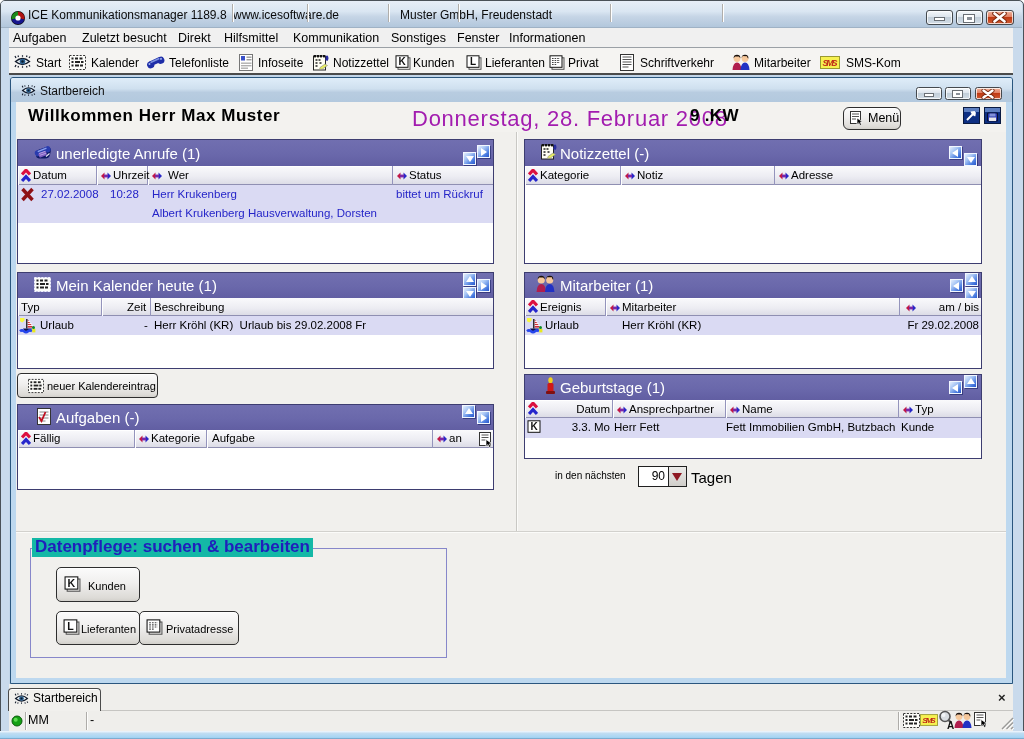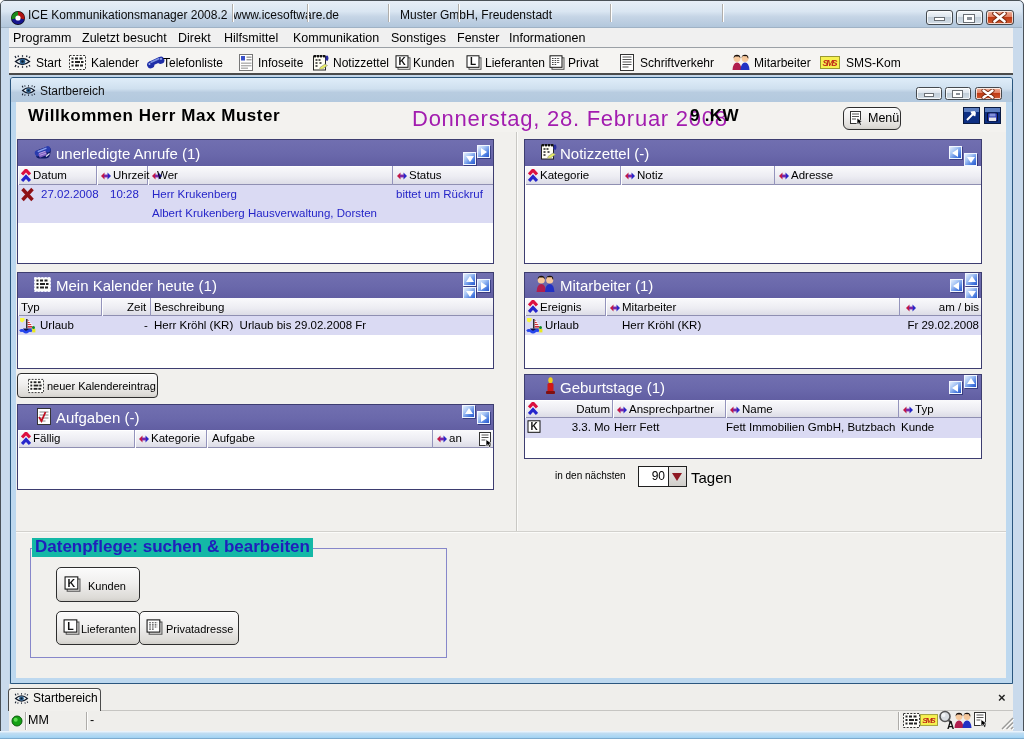--- a/index.html
+++ b/index.html
@@ -62,35 +62,35 @@
 <div id="statusband"></div>
 <div id="bwrap"></div>
 
 <svg class="a" style="left:10px;top:10px" width="16" height="16" viewBox="0 0 16 16">
 <circle cx="8" cy="8" r="7" fill="#0a0a0a"></circle>
 <path d="M8 8 L8 1.4 A6.6 6.6 0 0 1 14.3 9.5 Z" fill="#b01313"></path>
 <path d="M8 8 L1.7 9.5 A6.6 6.6 0 0 1 8 1.4 Z" fill="#1a8a1a"></path>
 <path d="M8 8 L14.3 9.5 A6.6 6.6 0 0 1 1.7 9.5 Z" fill="#16168e"></path>
 <circle cx="8" cy="8" r="2.6" fill="#fff"></circle>
 </svg>
-<div class="t" style="left:28px;top:9px;font-size:12px;color:#0a0a0a">ICE Kommunikationsmanager 2008.2</div>
+<div class="t" style="left:28px;top:9px;font-size:12px;color:#0a0a0a">ICE Kommunikationsmanager 1189.8</div>
 <div class="t" style="left:233px;top:9px;font-size:12px;color:#0a0a0a">www.icesoftware.de</div>
 <div class="t" style="left:400px;top:9px;font-size:12px;color:#0a0a0a">Muster GmbH, Freudenstadt</div>
 <div class="wbtn" style="left:926px;width:27px"></div>
 <div class="a" style="left:934px;top:17px;width:11px;height:4px;background:#fff;border:1px solid #6a6f75"></div>
 <div class="wbtn" style="left:956px;width:27px"></div>
 <div class="a" style="left:963px;top:14px;width:12px;height:9px;background:#fff;border:1px solid #6a6f75"></div>
 <div class="a" style="left:966.5px;top:17px;width:5px;height:3px;background:#8a9098"></div>
 <div class="wbtn red" style="left:986px;width:28px"></div>
 <svg class="a" style="left:992px;top:12px" width="15" height="11" viewBox="0 0 15 11">
     <path d="M2.5 1.5 L12.5 9.5 M12.5 1.5 L2.5 9.5" stroke="#7d2a10" stroke-width="4.6" stroke-linecap="round"></path>
     <path d="M2.5 1.5 L12.5 9.5 M12.5 1.5 L2.5 9.5" stroke="#fff" stroke-width="2.6" stroke-linecap="round"></path>
   </svg>
 
-<div class="mi" style="left:13px">Programm</div>
+<div class="mi" style="left:13px">Aufgaben</div>
 <div class="mi" style="left:82px">Zuletzt besucht</div>
 <div class="mi" style="left:178px">Direkt</div>
 <div class="mi" style="left:224px">Hilfsmittel</div>
 <div class="mi" style="left:293px">Kommunikation</div>
 <div class="mi" style="left:391px">Sonstiges</div>
 <div class="mi" style="left:457px">Fenster</div>
 <div class="mi" style="left:509px">Informationen</div>
 
 <svg class="a" style="left:14px;top:55px" width="17" height="13" viewBox="0 0 17 13">
 <path d="M2 3 L1 1 M4.5 2 L4 0.5 M8.5 1.8 L8.5 0.2 M12.5 2 L13 0.5 M15 3 L16 1.5 M2 10 L1 12 M4.5 11 L4 12.5 M8.5 11.2 L8.5 12.8 M12.5 11 L13 12.5 M15 10 L16 11.5" stroke="#141c2c" stroke-width="1.2"></path>
@@ -115,21 +115,21 @@
 <svg class="a" style="left:146px;top:54px" width="19" height="16" viewBox="0 0 19 16">
 <g transform="rotate(-24 9.5 8)">
       <circle cx="4" cy="8.6" r="3.6" fill="#1f2ea8"></circle>
       <circle cx="15" cy="8.6" r="3.6" fill="#1f2ea8"></circle>
       <rect x="3" y="5" width="13" height="5" rx="2.4" fill="#1f2ea8"></rect>
       <rect x="4.6" y="5.6" width="10" height="1.6" rx="0.8" fill="#7c92e0"></rect>
       <circle cx="3.2" cy="7.4" r="1" fill="#9cb0ec"></circle>
       <circle cx="15.8" cy="7.4" r="1" fill="#9cb0ec"></circle>
     </g>
 </svg>
-<div class="tlabel" style="left:163px">Telefonliste</div>
+<div class="tlabel" style="left:169px">Telefonliste</div>
 <div class="tsep" style="left:232px"></div>
 <svg class="a" style="left:239px;top:54px" width="14" height="17" viewBox="0 0 14 17">
 <rect x="0.5" y="0.5" width="13" height="16" fill="#fff" stroke="#777"></rect>
 <rect x="2" y="2" width="4" height="4.5" fill="#3a50c8"></rect>
 <rect x="7.5" y="2.5" width="5" height="1.4" fill="#999"></rect>
     <rect x="7.5" y="5" width="5" height="1.4" fill="#999"></rect>
 <rect x="2" y="8.5" width="10.5" height="1.4" fill="#b0b0b0"></rect>
     <rect x="2" y="11" width="10.5" height="1.4" fill="#b0b0b0"></rect>
     <rect x="2" y="13.5" width="7" height="1.4" fill="#b0b0b0"></rect>
 </svg>
@@ -267,21 +267,21 @@
     <path d="M0 4 L3.5 0.5 V7.5 Z" fill="#c01848"></path>
     <path d="M10 4 L6.5 0.5 V7.5 Z" fill="#2828c8"></path>
     <rect x="3" y="2.6" width="4" height="2.8" fill="#7a28a8"></rect>
   </svg>
 <div class="thtxt" style="left:113px;top:169px">Uhrzeit</div>
 <svg class="a" style="left:152px;top:172px" width="10" height="8" viewBox="0 0 10 8">
     <path d="M0 4 L3.5 0.5 V7.5 Z" fill="#c01848"></path>
     <path d="M10 4 L6.5 0.5 V7.5 Z" fill="#2828c8"></path>
     <rect x="3" y="2.6" width="4" height="2.8" fill="#7a28a8"></rect>
   </svg>
-<div class="thtxt" style="left:157px;top:169px">Wer</div>
+<div class="thtxt" style="left:168px;top:169px">Wer</div>
 <svg class="a" style="left:397px;top:172px" width="10" height="8" viewBox="0 0 10 8">
     <path d="M0 4 L3.5 0.5 V7.5 Z" fill="#c01848"></path>
     <path d="M10 4 L6.5 0.5 V7.5 Z" fill="#2828c8"></path>
     <rect x="3" y="2.6" width="4" height="2.8" fill="#7a28a8"></rect>
   </svg>
 <div class="thtxt" style="left:409px;top:169px">Status</div>
 <div class="row" style="left:18px;top:185px;width:475px;height:38px"></div>
 <svg class="a" style="left:20px;top:187px" width="15" height="15" viewBox="0 0 15 15">
     <path d="M2.5 2 L12.5 13 M12.5 2 L2.5 13" stroke="#8e1014" stroke-width="3.4"></path>
   </svg>

